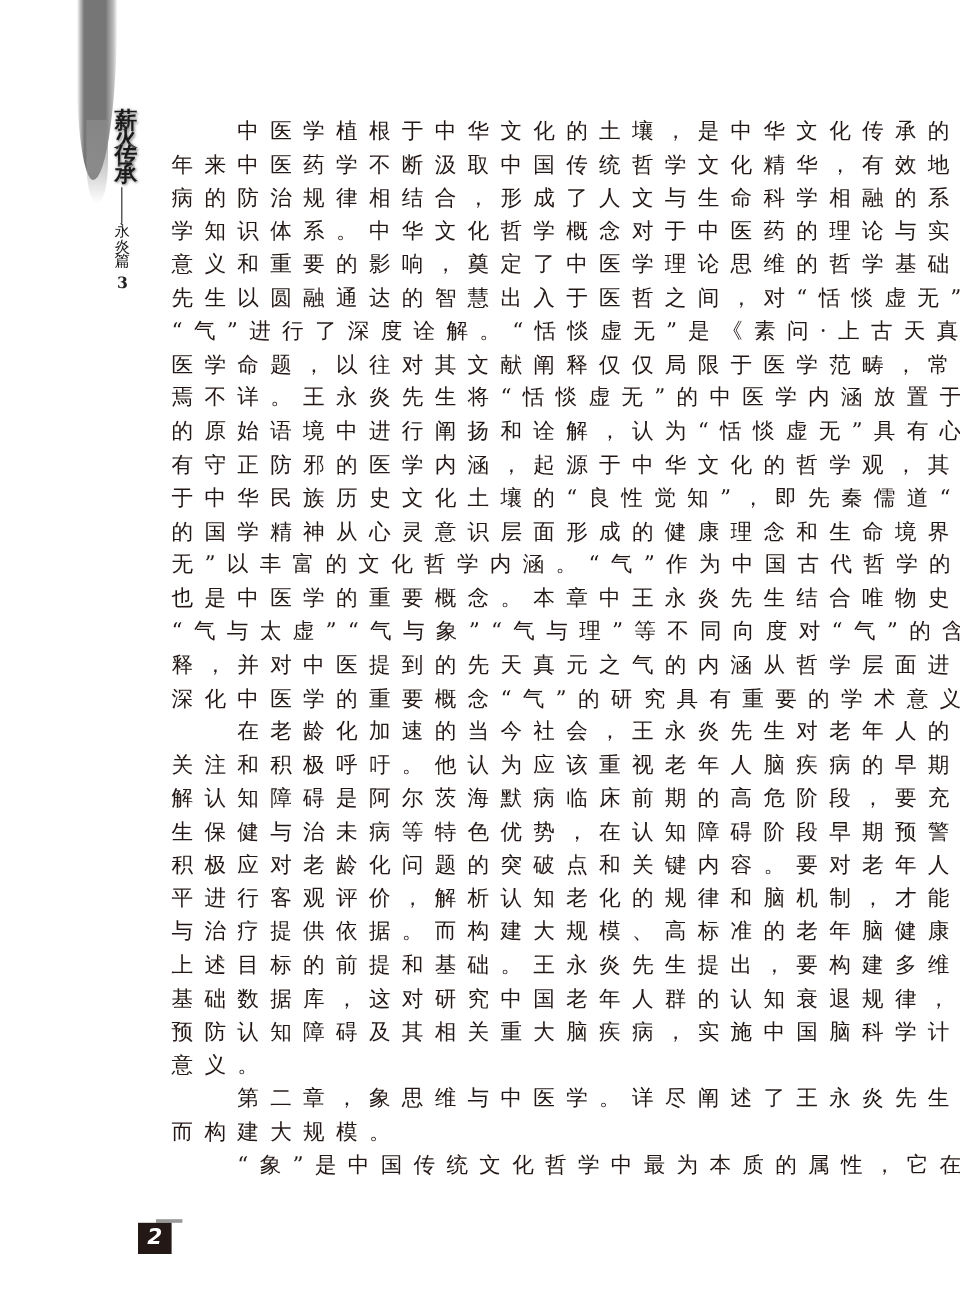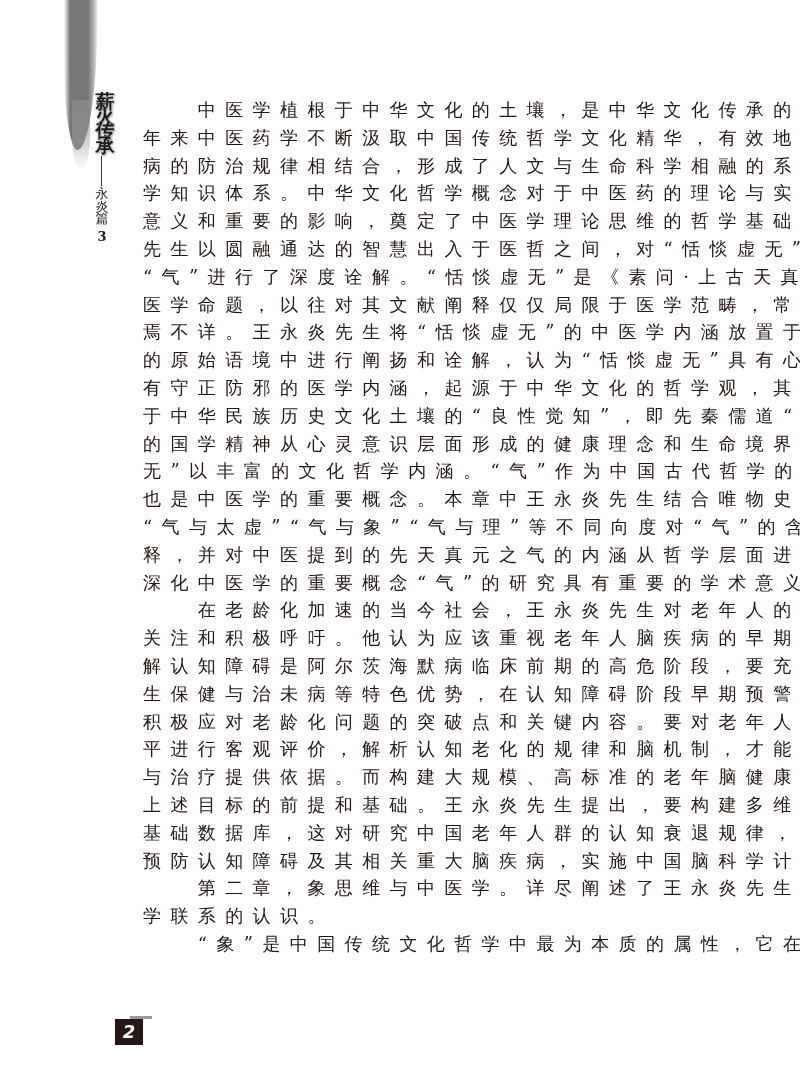--- a/index.html
+++ b/index.html
@@ -161,19 +161,20 @@
   <div class="line">　　在老龄化加速的当今社会，王永炎先生对老年人的健康给予了认真</div>
   <div class="line">关注和积极呼吁。他认为应该重视老年人脑疾病的早期预防，尤其要了</div>
   <div class="line">解认知障碍是阿尔茨海默病临床前期的高危阶段，要充分发挥中医药养</div>
   <div class="line">生保健与治未病等特色优势，在认知障碍阶段早期预警、有效干预，是</div>
   <div class="line">积极应对老龄化问题的突破点和关键内容。要对老年人群的认知老化水</div>
   <div class="line">平进行客观评价，解析认知老化的规律和脑机制，才能为疾病早期预警</div>
   <div class="line">与治疗提供依据。而构建大规模、高标准的老年脑健康社区队列是实现</div>
   <div class="line">上述目标的前提和基础。王永炎先生提出，要构建多维度的老年脑健康</div>
   <div class="line">基础数据库，这对研究中国老年人群的认知衰退规律，促进老年脑健康，</div>
   <div class="line">预防认知障碍及其相关重大脑疾病，实施中国脑科学计划都有着重要</div>
+  <div class="line">意义。</div>
   <div class="line">　　第二章，象思维与中医学。详尽阐述了王永炎先生对象思维与中医</div>
-  <div class="line">学联系的认识。</div>
+  <div class="line">而构建大规模。</div>
   <div class="line">　　“象”是中国传统文化哲学中最为本质的属性，它在相当程度上决</div>
 </div>
 
 <div class="page-num-shade"></div>
 <div class="page-num">2</div>
 
 </body></html>

